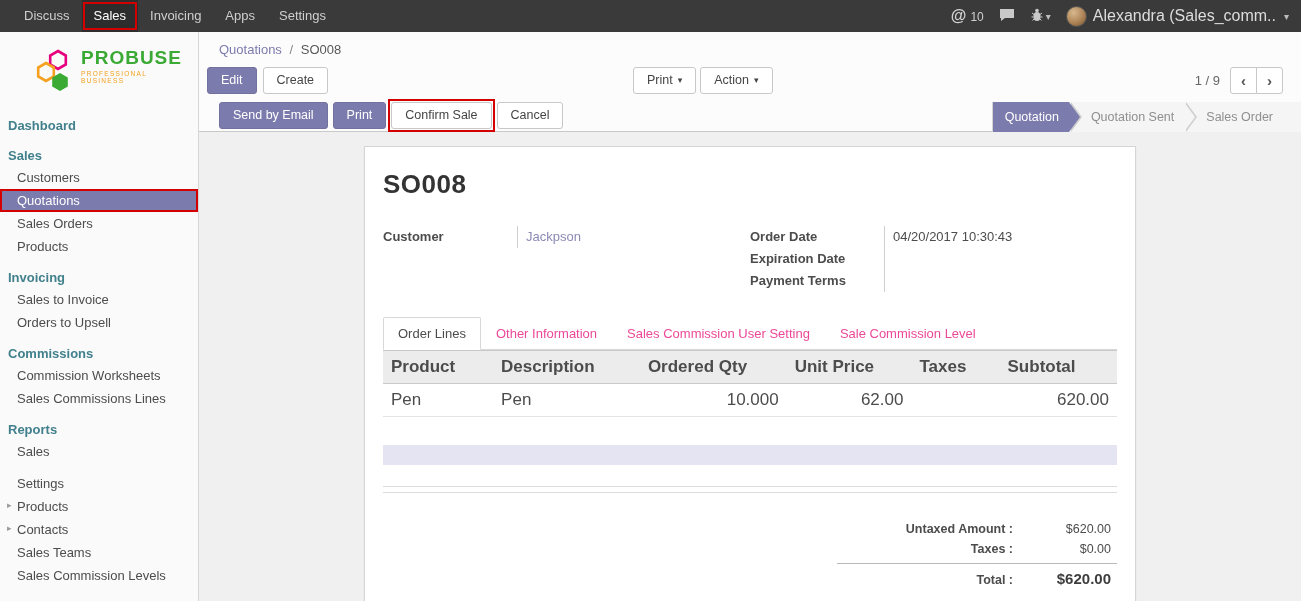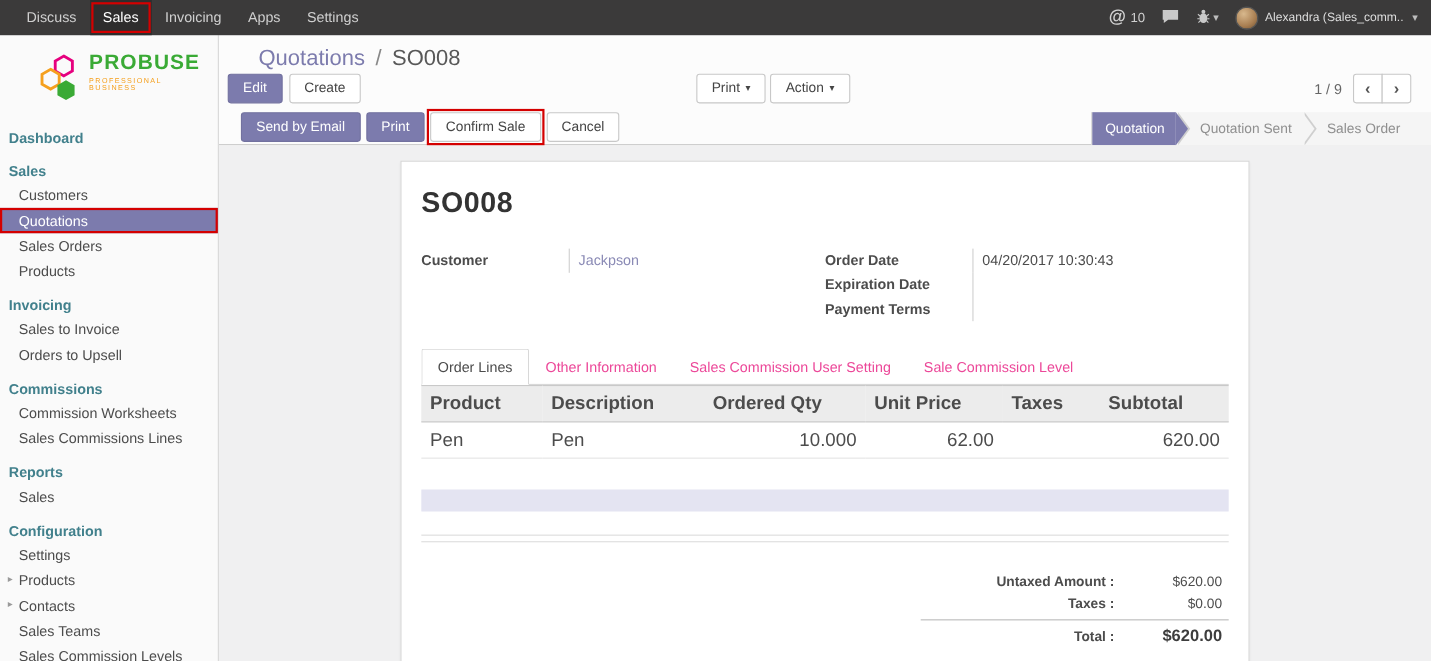--- a/index.html
+++ b/index.html
@@ -31,21 +31,21 @@
   .sy-activity .at { font-size:16px; font-weight:bold; color:#d2d2d2; }
   .sy-activity .cnt { font-size:12px; color:#cfcfcf; }
   .sy-icon { display:flex; align-items:center; cursor:pointer; }
   .sy-caret { font-size:10px; color:#bdbdbd; margin-left:2px; }
   .user-menu { display:flex; align-items:center; gap:6px; cursor:pointer; }
   .avatar {
     width:21px; height:21px; border-radius:50%;
     background:radial-gradient(circle at 35% 30%, #d8b88d 0%, #a97f52 60%, #6e4f31 100%);
     border:1px solid #555;
   }
-  .user-name { font-size:11px; color:#dddddd; white-space:nowrap; }
+  .user-name { font-size:16px; color:#dddddd; white-space:nowrap; }
 
   
   .sidebar {
     position:absolute; top:32px; left:0; bottom:0; width:199px;
     background:#fafafa; border-right:1px solid #d6d6d6; z-index:20;
   }
   .logo { display:flex; align-items:flex-start; gap:7px; padding:16px 6px 8px 34px; }
   .logo-texts { display:flex; flex-direction:column; }
   .logo-title { font-size:19px; font-weight:bold; color:#3aaa35; letter-spacing:1px; line-height:20px; }
   .logo-sub { font-size:6.5px; color:#f5a01e; letter-spacing:1.3px; margin-top:2px; }
@@ -60,21 +60,21 @@
   }
   .s-item.selected { background:#7c7bad; color:#ffffff; }
   .s-item.ann::after { inset:0; }
   .caret-r { position:absolute; left:7px; top:5px; font-size:9px; color:#9a9a9a; }
 
   
   .main { position:absolute; top:32px; left:199px; right:0; bottom:0; }
   .cp {
     position:relative; height:100px; background:#fcfcfc; border-bottom:1px solid #c9c9c9;
   }
-  .breadcrumb { position:absolute; top:10px; left:20px; font-size:20px;margin-left:16px; }
+  .breadcrumb { position:absolute; top:10px; left:20px; font-size:13px; }
   .bc-link { color:#7c7bad; cursor:pointer; }
   .bc-sep { color:#888; margin:0 4px; }
   .bc-current { color:#585858; }
 
   .btn {
     display:inline-flex; align-items:center; gap:5px;
     font-family:"Liberation Sans", sans-serif;
     font-size:12.5px; padding:5px 13px; border-radius:3px;
     border:1px solid #c8c8c8; background:#ffffff; color:#454545; cursor:pointer;
     white-space:nowrap; line-height:15px;
@@ -250,21 +250,20 @@
     <div class="s-group">
       <div class="s-heading">Commissions</div>
       <div class="s-item"><span>Commission Worksheets</span></div>
       <div class="s-item"><span>Sales Commissions Lines</span></div>
     </div>
     <div class="s-group">
       <div class="s-heading">Reports</div>
       <div class="s-item"><span>Sales</span></div>
     </div>
     <div class="s-group">
-      <div class="s-heading">Configuration</div>
       <div class="s-item"><span>Settings</span></div>
       <div class="s-item">
         <span class="caret-r">▸</span>
         <span>Products</span>
       </div>
       <div class="s-item">
         <span class="caret-r">▸</span>
         <span>Contacts</span>
       </div>
       <div class="s-item"><span>Sales Teams</span></div>

